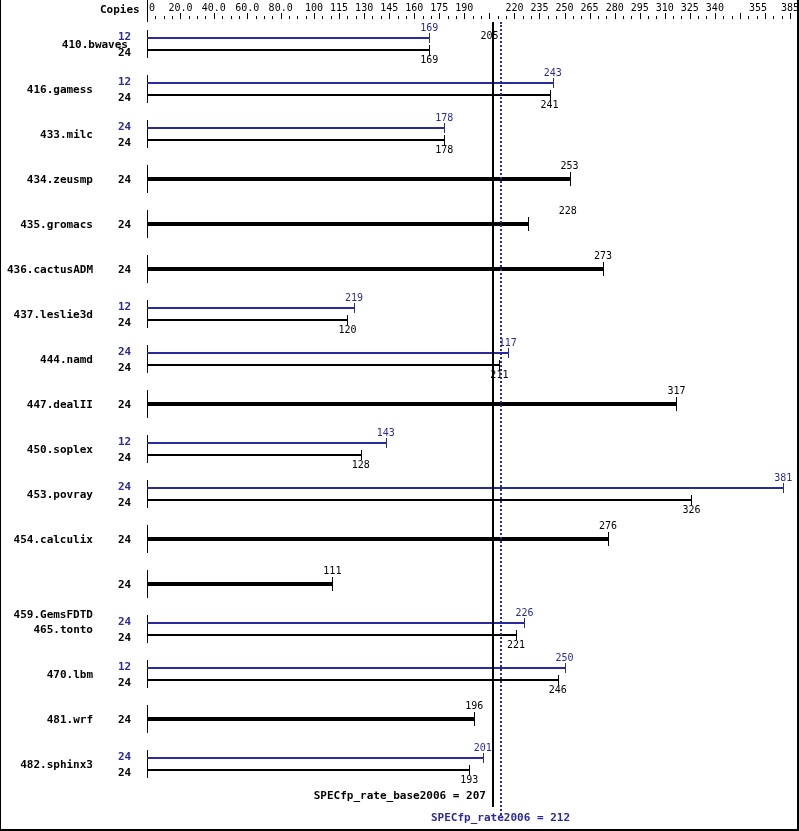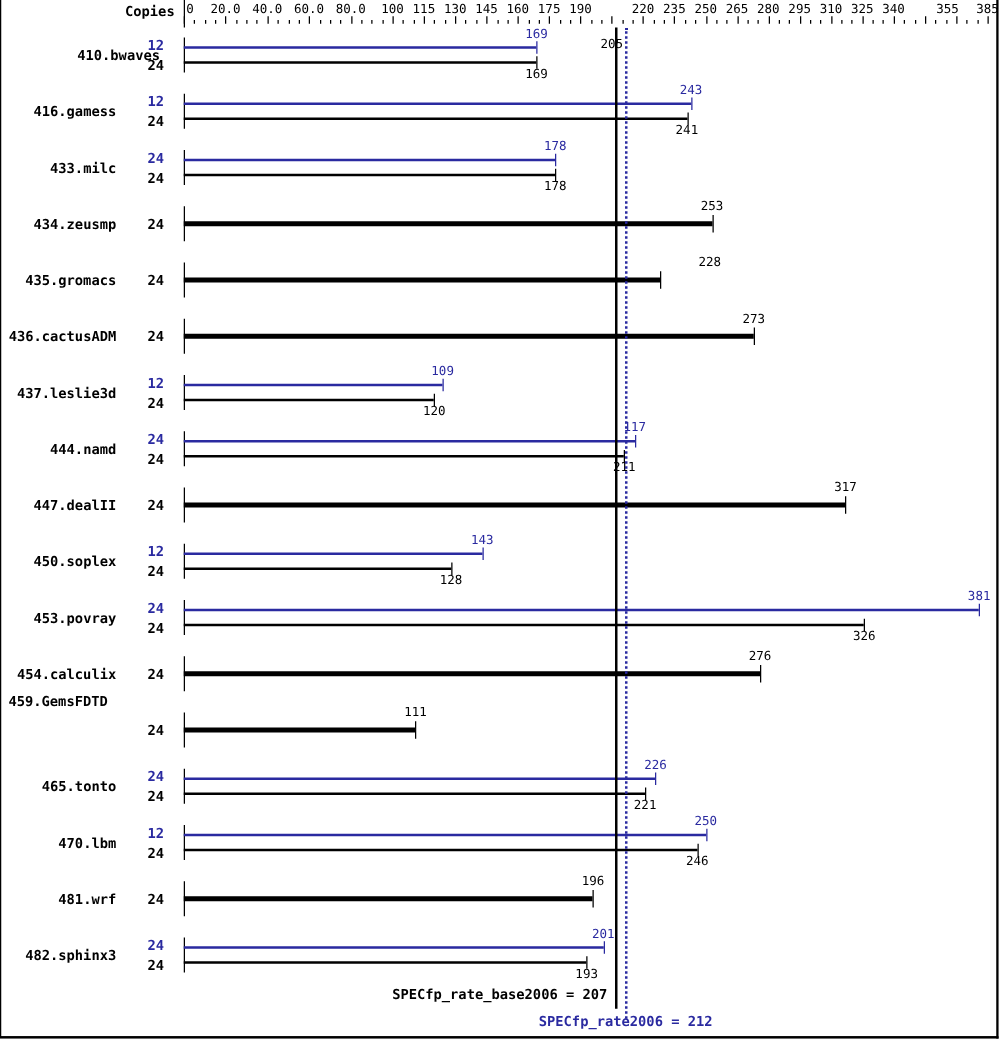--- a/index.html
+++ b/index.html
@@ -201,21 +201,21 @@
       <div class="endtick" style="left: 602.945px; top: 262px; height: 14px; background: rgb(0, 0, 0);"></div>
       <div class="val black" style="left: 602.945px; top: 250px;">273</div>
     </div>
     <div style="position: absolute; left: 0px; top: 0px;">
       <div class="zero-line" style="left: 147px; top: 300px; height: 28px;"></div>
       <div class="bench-name" style="left: 0px; top: 308px;">437.leslie3d</div>
       <div class="copies blue" style="left: 118px; top: 300px;">12</div>
       <div class="copies black" style="left: 118px; top: 316px;">24</div>
       <div class="bar" style="left: 147px; top: 307px; width: 207.096px; background: rgb(42, 42, 160);"></div>
       <div class="endtick" style="left: 354.096px; top: 303px; height: 10px; background: rgb(42, 42, 160);"></div>
-      <div class="val blue" style="left: 354.096px; top: 292px;">109</div>
+      <div class="val blue" style="left: 354.096px; top: 292px;">219</div>
       <div class="bar" style="left: 147px; top: 319px; width: 200.416px; background: rgb(0, 0, 0);"></div>
       <div class="endtick" style="left: 347.416px; top: 315px; height: 10px; background: rgb(0, 0, 0);"></div>
       <div class="val black" style="left: 347.416px; top: 324px;">120</div>
     </div>
     <div style="position: absolute; left: 0px; top: 0px;">
       <div class="zero-line" style="left: 147px; top: 345px; height: 28px;"></div>
       <div class="bench-name" style="left: 0px; top: 353px;">444.namd</div>
       <div class="copies blue" style="left: 118px; top: 345px;">24</div>
       <div class="copies black" style="left: 118px; top: 361px;">24</div>
       <div class="bar" style="left: 147px; top: 352px; width: 360.748px; background: rgb(42, 42, 160);"></div>
@@ -260,21 +260,21 @@
     <div style="position: absolute; left: 0px; top: 0px;">
       <div class="zero-line" style="left: 147px; top: 525px; height: 28px;"></div>
       <div class="bench-name" style="left: 0px; top: 533px;">454.calculix</div>
       <div class="copies black" style="left: 118px; top: 533px;">24</div>
       <div class="bar thick" style="left: 147px; top: 537px; width: 460.956px; background: rgb(0, 0, 0);"></div>
       <div class="endtick" style="left: 607.956px; top: 532px; height: 14px; background: rgb(0, 0, 0);"></div>
       <div class="val black" style="left: 607.956px; top: 520px;">276</div>
     </div>
     <div style="position: absolute; left: 0px; top: 0px;">
       <div class="zero-line" style="left: 147px; top: 570px; height: 28px;"></div>
-      <div class="bench-name" style="left: 0px; top: 555px; text-align: center;">459.GemsFDTD</div>
+      <div class="bench-name" style="left: 0px; top: 608px;">459.GemsFDTD</div>
       <div class="copies black" style="left: 118px; top: 578px;">24</div>
       <div class="bar thick" style="left: 147px; top: 582px; width: 185.384px; background: rgb(0, 0, 0);"></div>
       <div class="endtick" style="left: 332.384px; top: 577px; height: 14px; background: rgb(0, 0, 0);"></div>
       <div class="val black" style="left: 332.384px; top: 565px;">111</div>
     </div>
     <div style="position: absolute; left: 0px; top: 0px;">
       <div class="zero-line" style="left: 147px; top: 615px; height: 28px;"></div>
       <div class="bench-name" style="left: 0px; top: 623px;">465.tonto</div>
       <div class="copies blue" style="left: 118px; top: 615px;">24</div>
       <div class="copies black" style="left: 118px; top: 631px;">24</div>

